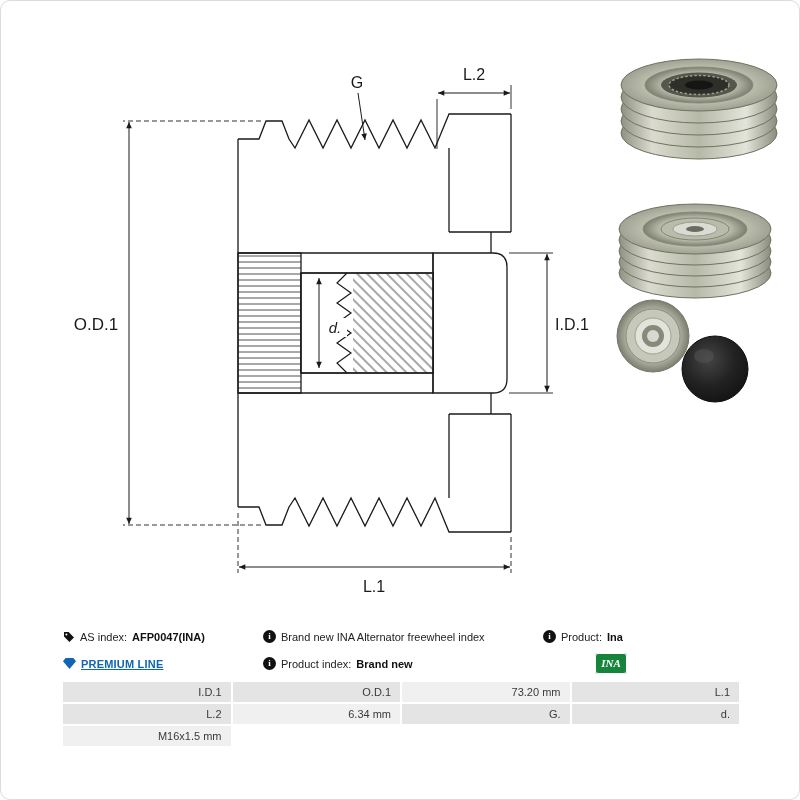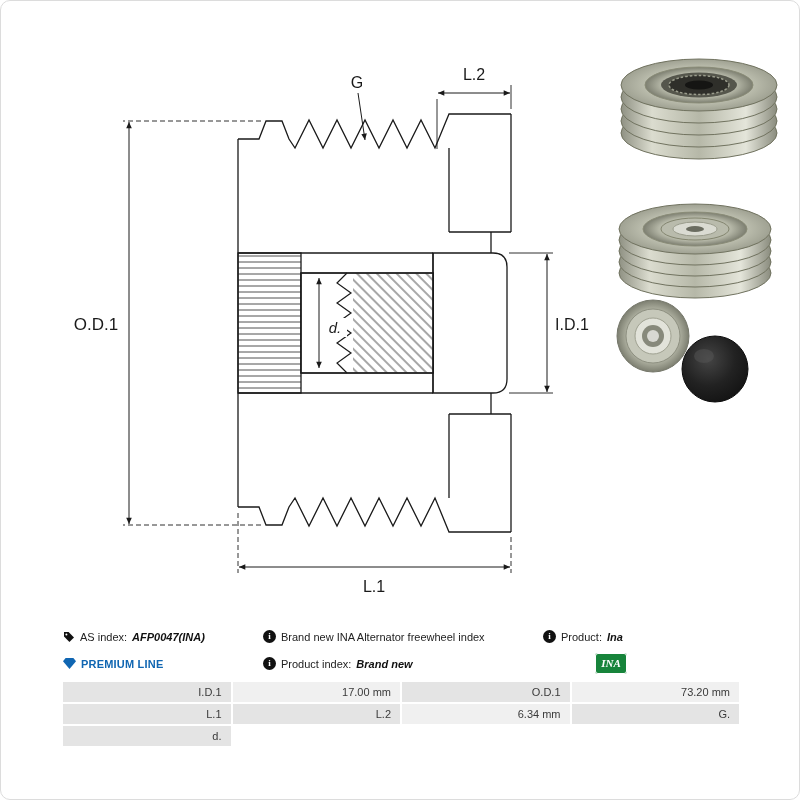--- a/index.html
+++ b/index.html
@@ -5,27 +5,27 @@
   html,body{margin:0;padding:0;background:#fff;}
   .page{position:relative;width:800px;height:800px;background:#fff;border:1px solid #dcdcdc;
         border-radius:10px;overflow:hidden;box-sizing:border-box;
         font-family:"Liberation Sans", sans-serif;}
   .drawing-svg{position:absolute;left:0;top:0;}
   .dim-label{font-family:"Liberation Sans", sans-serif;fill:#1a1a1a;}
   
   .info{position:absolute;left:62px;top:622px;width:676px;}
   .inforow{display:flex;align-items:center;height:27px;}
   .icell{display:flex;align-items:center;gap:5px;font-size:11px;color:#222;}
-  .icell b{font-weight:700;color:#111;font-style:italic;}
+  .icell b{font-weight:700;color:#111;}
   .c1{width:200px;}
   .c2{width:280px;}
   .c3{flex:1;}
   .iicon{width:13px;height:13px;border-radius:50%;background:#111;color:#fff;
          font:700 9px/13px "Liberation Serif", serif;text-align:center;display:inline-block;flex:0 0 13px;}
-  .premium{color:#1066b2;font-weight:700;letter-spacing:.2px;}
+  .premium{color:#1066b2;font-weight:700;letter-spacing:.2px;text-decoration:underline;}
   .ina-logo{width:32px;height:21px;background:#17843b;border-radius:3px;color:#fff;
             font:italic 700 11px/21px "Liberation Serif", serif;text-align:center;
             box-shadow:inset 0 0 0 1px #fff;margin-left:52px;}
   .spec{margin-top:5px;display:grid;grid-template-columns:repeat(4,1fr);gap:2px;background:#fff;}
   .cell{height:20px;line-height:20px;font-size:11px;color:#3a3a3a;text-align:right;padding-right:9px;}
   .lab{background:#e4e4e4;}
   .val{background:#f0f0f0;}
 </style>
 </head>
 <body>
@@ -194,26 +194,26 @@
         <span>Product index:</span>
         <b>Brand new</b>
       </div>
       <div class="icell c3">
         <div class="ina-logo">INA</div>
       </div>
     </div>
 
     <div class="spec">
       <div class="cell lab">I.D.1</div>
-      <div class="cell val">17.00 mm</div>
       <div class="cell lab">O.D.1</div>
       <div class="cell val">73.20 mm</div>
 
       <div class="cell lab">L.1</div>
       <div class="cell lab">L.2</div>
       <div class="cell val">6.34 mm</div>
 
       <div class="cell lab">G.</div>
       <div class="cell lab">d.</div>
+      <div class="cell val">M16x1.5 mm</div>
     </div>
 
   </div>
 </div>
 
 </body></html>

